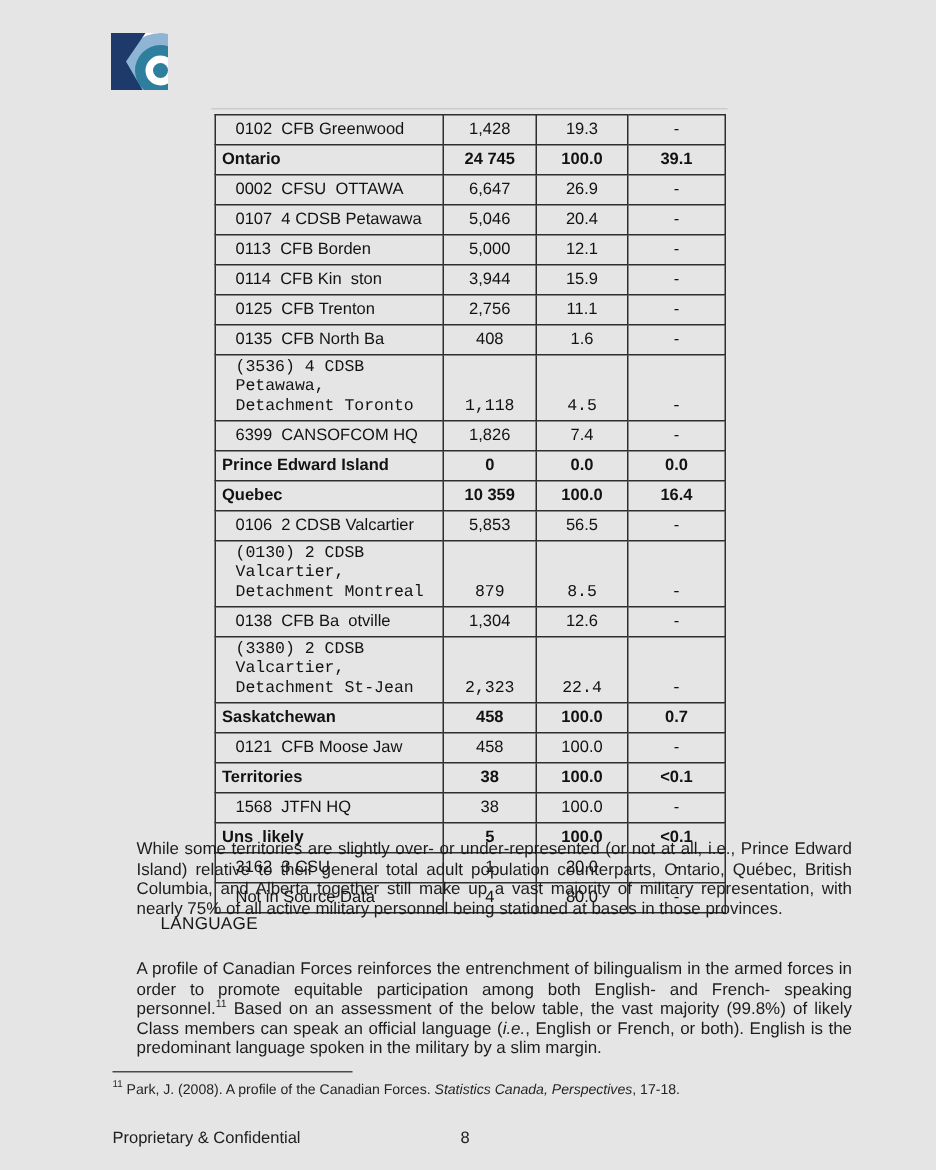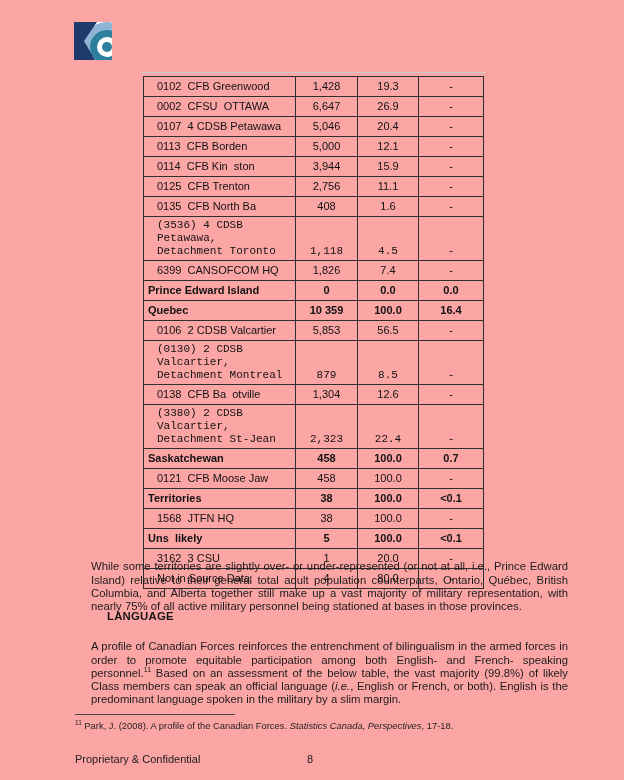--- a/index.html
+++ b/index.html
@@ -1,19 +1,19 @@
 <!DOCTYPE html>
 <html><head>
 <meta charset="utf-8">
 <style>
   html,body{margin:0;padding:0;background:#ffffff;}
   .page{
     position:relative;
     width:624px;height:780px;
-    background:#fca5a5;
+    background:#e5e5e5;
     font-family:"Liberation Sans", sans-serif;
     color:#1f1f1f;
     overflow:hidden;
   }
   
   .logo{position:absolute;left:74px;top:22px;width:38px;height:38px;}
   
   .table-top-artifact{position:absolute;left:141px;top:72px;width:344px;height:1px;background:#cccccc;}
   table.loc{
     position:absolute;left:143px;top:76px;width:340px;
@@ -35,21 +35,21 @@
   table.loc tr.twoline .c-label{vertical-align:middle;}
   
   .para{
     position:absolute;left:91px;width:477px;
     font-size:11.3px;line-height:13.3px;
     text-align:justify;color:#1c1c1c;
   }
   #para1{top:549px;}
   .section-heading{
     position:absolute;left:75px;top:610px;
-    font-size:11.4px;font-weight:bold;color:#161616;letter-spacing:.2px;padding-left:32px;
+    font-size:11.4px;font-weight:normal;color:#161616;letter-spacing:.2px;padding-left:32px;
   }
   #para2{top:629px;}
   .para sup{font-size:7px;line-height:0;}
   
   .footnote-rule{position:absolute;left:75px;top:714px;width:160px;height:0;border-top:1.2px solid #4a4a4a;}
   .footnote{
     position:absolute;left:75px;top:720px;width:477px;
     font-size:9.4px;line-height:11px;color:#242424;
   }
   .footnote sup{font-size:6.5px;line-height:0;}
@@ -87,20 +87,26 @@
         <col style="width:61px">
         <col style="width:65px">
     </colgroup>
     <tbody>
         <tr>
           <td class="c-label"><div>0102  CFB Greenwood</div></td>
           <td class="c-num">1,428</td>
           <td class="c-num">19.3</td>
           <td class="c-num">-</td>
         </tr>
+        <tr class="bold">
+          <td class="c-label"><div>Ontario</div></td>
+          <td class="c-num">24 745</td>
+          <td class="c-num">100.0</td>
+          <td class="c-num">39.1</td>
+        </tr>
         <tr>
           <td class="c-label"><div>0002  CFSU  OTTAWA</div></td>
           <td class="c-num">6,647</td>
           <td class="c-num">26.9</td>
           <td class="c-num">-</td>
         </tr>
         <tr>
           <td class="c-label"><div>0107  4 CDSB Petawawa</div></td>
           <td class="c-num">5,046</td>
           <td class="c-num">20.4</td>

